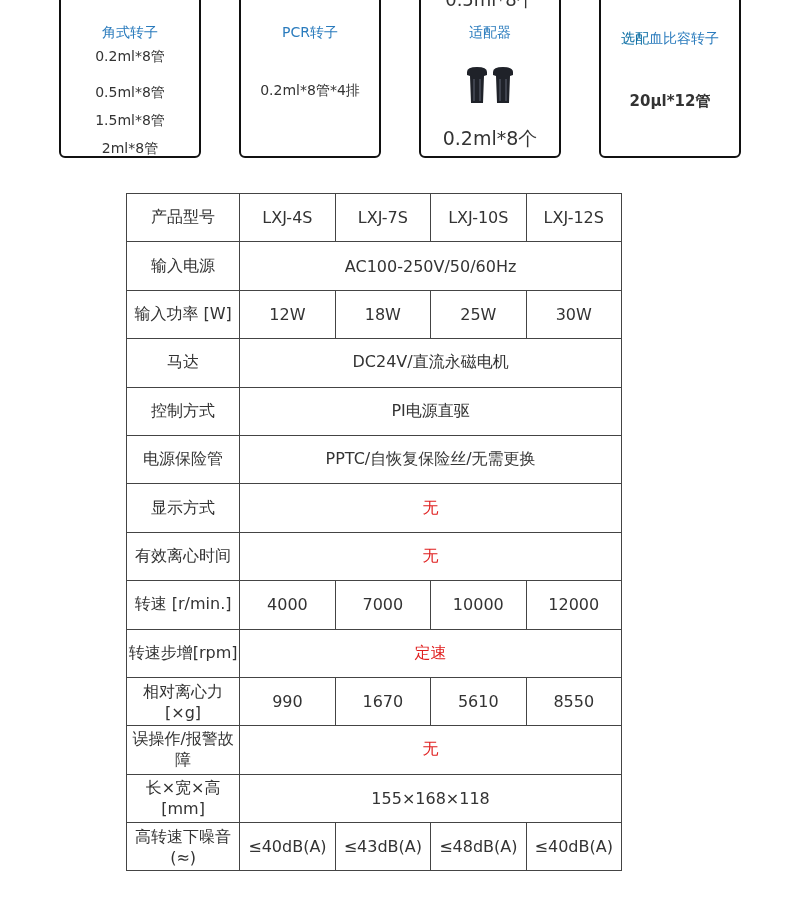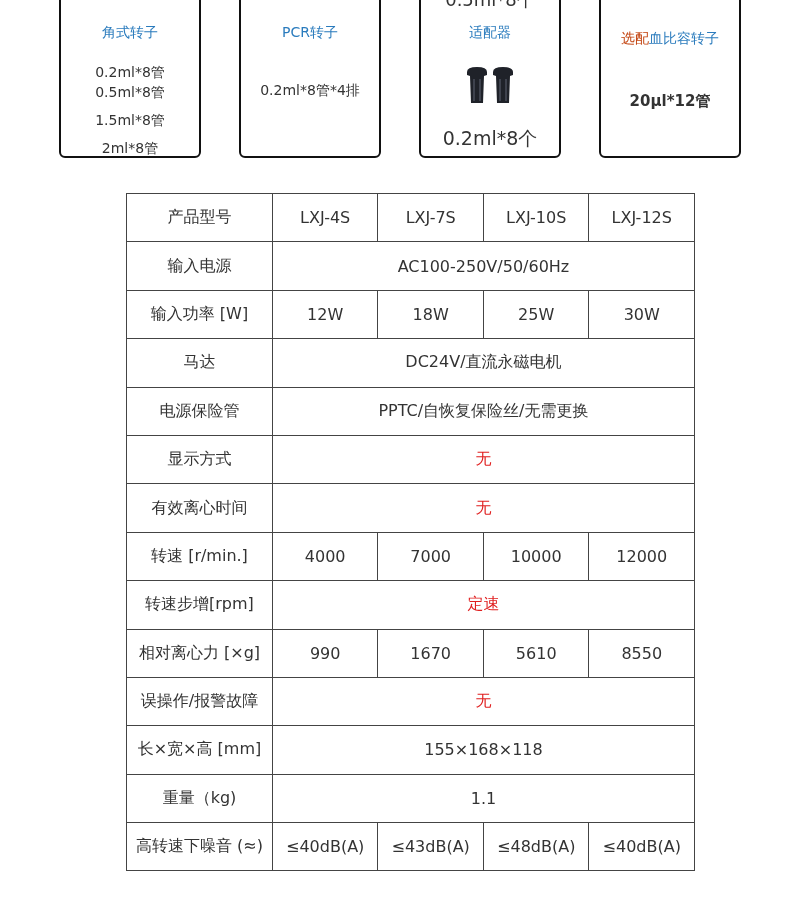--- a/index.html
+++ b/index.html
@@ -8,39 +8,39 @@
     font-family: "DejaVu Sans", "Liberation Sans", sans-serif; color: #222;
     position: relative;
   }
   .card {
     position: absolute; top: -12px; width: 142px; height: 170px;
     border: 2px solid #111; border-radius: 6px; box-sizing: border-box;
     background: #fff; text-align: center;
   }
   .card .title { color: #2a7bbd; font-size: 14px; position: absolute; left: 0; right: 0; }
   .card .line { font-size: 14px; color: #333; position: absolute; left: 0; right: 0; }
-  .red { color: #c2410c; }
+  .red { color: #0369a1; }
   .adapter-img { position: absolute; left: 0; right: 0; top: 77px; display: flex; justify-content: center; gap: 4px; }
   table {
     position: absolute; left: 126px; top: 193px; border-collapse: collapse;
-    width: 569px; font-size: 16px; color: #333;
+    width: 496px; font-size: 16px; color: #333;
   }
   td {
     border: 1px solid #444; text-align: center; height: 47.4px; padding: 0;
   }
   td.label { width: 153px; }
   td.v { width: 107px; }
   td.red { color: #e02020; }
 </style>
 </head>
 <body>
 
 <div class="card" style="left:59px;">
   <div class="title" style="top:34px;">角式转子</div>
-  <div class="line" style="top:74px;">0.2ml*8管</div>
+  <div class="line" style="top:58px;">0.2ml*8管</div>
   <div class="line" style="top:94px;">0.5ml*8管</div>
   <div class="line" style="top:122px;">1.5ml*8管</div>
   <div class="line" style="top:150px;">2ml*8管</div>
 </div>
 
 <div class="card" style="left:239px;">
   <div class="title" style="top:34px;">PCR转子</div>
   <div class="line" style="top:84px;margin-top:8px;">0.2ml*8管*4排</div>
 </div>
 
@@ -85,20 +85,24 @@
     <td>12W</td>
     <td>18W</td>
     <td>25W</td>
     <td>30W</td>
   </tr>
   <tr>
     <td class="label">马达</td>
     <td colspan="4">DC24V/直流永磁电机</td>
   </tr>
   <tr>
+    <td class="label">控制方式</td>
+    <td colspan="4">PI电源直驱</td>
+  </tr>
+  <tr>
     <td class="label">电源保险管</td>
     <td colspan="4">PPTC/自恢复保险丝/无需更换</td>
   </tr>
   <tr>
     <td class="label">显示方式</td>
     <td colspan="4" class="red">无</td>
   </tr>
   <tr>
     <td class="label">有效离心时间</td>
     <td colspan="4" class="red">无</td>
@@ -123,24 +127,20 @@
   </tr>
   <tr>
     <td class="label">误操作/报警故障</td>
     <td colspan="4" class="red">无</td>
   </tr>
   <tr>
     <td class="label">长×宽×高 [mm]</td>
     <td colspan="4">155×168×118</td>
   </tr>
   <tr>
-    <td class="label">重量（kg)</td>
-    <td colspan="4">1.1</td>
-  </tr>
-  <tr>
     <td class="label">高转速下噪音 (≈)</td>
     <td>≤40dB(A)</td>
     <td>≤43dB(A)</td>
     <td>≤48dB(A)</td>
     <td>≤40dB(A)</td>
   </tr>
 </tbody>
   </table>
 
 </body></html>

